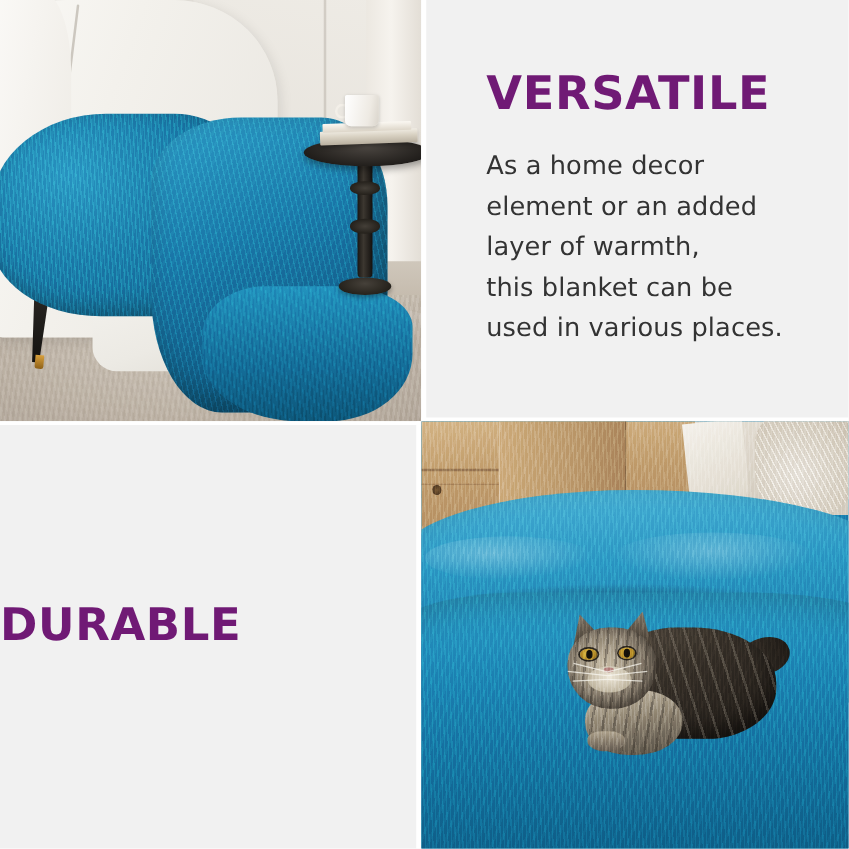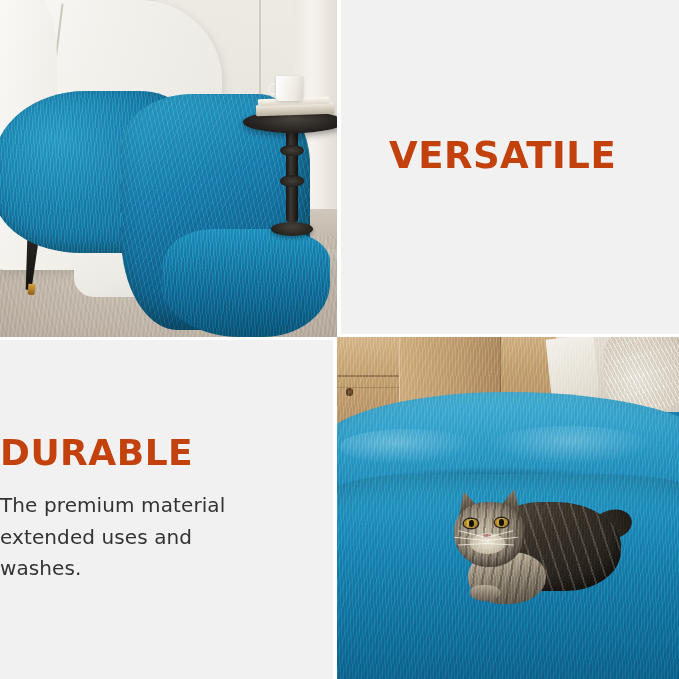--- a/index.html
+++ b/index.html
@@ -29,21 +29,21 @@
   .cell.bl { grid-column:1; grid-row:2; border-top:3px solid #fff; border-right:4px solid #fff;}
   .cell.br { grid-column:2; grid-row:2; }
 
   .txtwrap { padding-right:14px; }
   .tr .txtwrap { padding-left:48px; }
   h2.head {
     font-family:"DejaVu Sans", sans-serif;
     font-weight:bold;
     font-size:37px;
     letter-spacing:0.5px;
-    color:#c2410c;
+    color:#701a75;
     line-height:1.05;
     margin-bottom:22px;
   }
   .bl h2.head { font-size:36px; margin-bottom:18px; }
   p.body {
     font-family:"DejaVu Sans", sans-serif;
     font-weight:normal;
     font-size:20.5px;
     line-height:1.58;
     color:#333333;
@@ -312,29 +312,31 @@
       <div class="s1-books"></div>
       <div class="s1-books2"></div>
       <div class="s1-mughandle"></div>
       <div class="s1-mug"></div>
     </div>
   </div>
 
   <div class="cell text tr">
     <div class="txtwrap">
       <h2 class="head">VERSATILE</h2>
+      <p class="body">As a home decor
+element or an added
+layer of warmth,
+this blanket can be
+used in various places.</p>
     </div>
   </div>
 
   <div class="cell text bl">
     <div class="txtwrap">
       <h2 class="head">DURABLE</h2>
-      <p class="body">The premium material
-extended uses and
-washes.</p>
     </div>
   </div>
 
   <div class="cell photo br">
     <div class="scene2">
       <div class="s2-wood"></div>
       <div class="s2-woodpanel"></div>
       <div class="s2-woodline"></div>
       <div class="s2-woodline2"></div>
       <div class="s2-knob"></div>

